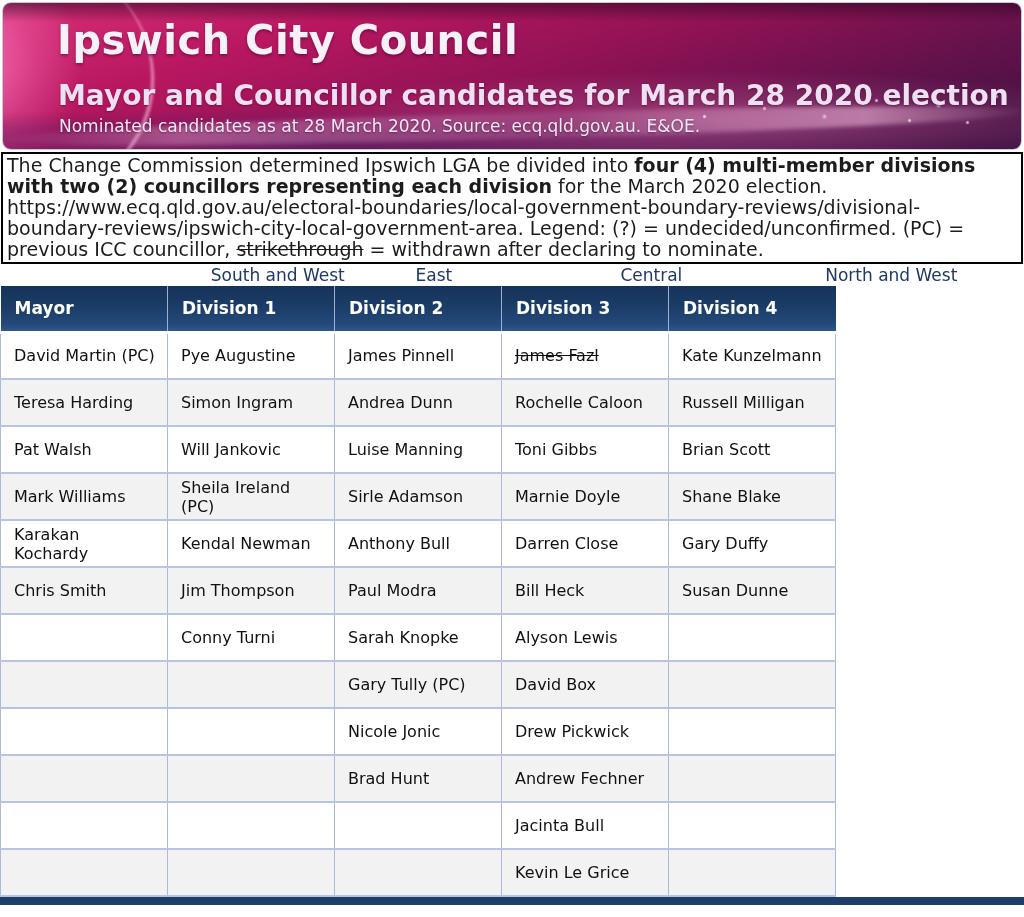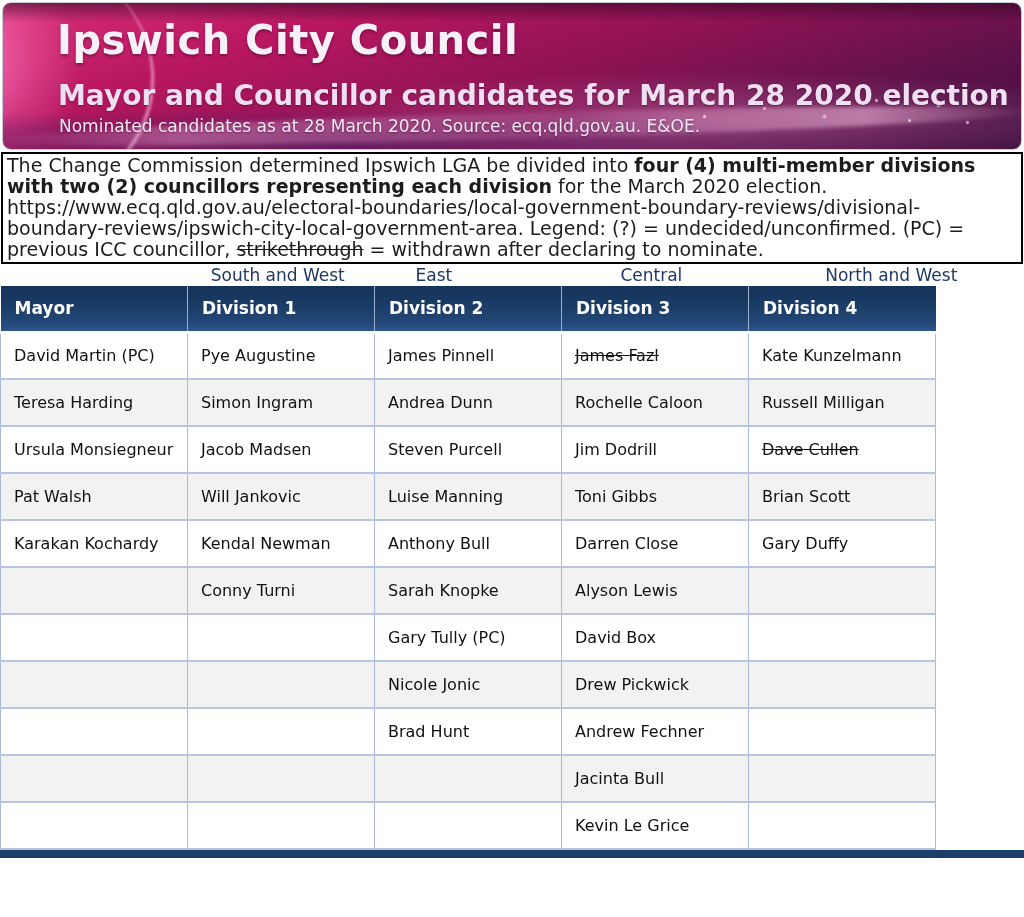--- a/index.html
+++ b/index.html
@@ -43,21 +43,21 @@
     padding:1px 4px 2px 4px; font-size:19px; line-height:21px; color:#1c1c1c; }
   .notice b { font-weight:bold; }
   .notice .strike { text-decoration:line-through; }
 
   
   .region-row { display:grid; grid-template-columns:repeat(5,1fr); height:22px;
     align-items:center; }
   .region-label { padding-left:6px; font-size:17px; color:#1f3864; white-space:nowrap; }
 
   
-  table { width:936px; border-collapse:collapse; table-layout:fixed; }
+  table { width:836px; border-collapse:collapse; table-layout:fixed; }
   thead th { height:46px; text-align:left; vertical-align:middle; padding-left:14px;
     font-size:17px; font-weight:bold; color:#ffffff;
     background:linear-gradient(180deg, #16335a 0%, #1a3c66 45%, #24497a 85%, #2d578c 100%);
     border-right:1px solid #9db0d0; border-bottom:3px solid #ffffff; }
   thead th:last-child { border-right:none; }
   tbody td { height:47px; vertical-align:middle; padding:3px 10px 3px 13px;
     font-size:16px; color:#111;
     border-left:1px solid #aab9dc; border-right:1px solid #aab9dc;
     border-bottom:2px solid #b7c4e2; line-height:19px; }
   tbody tr:first-child td { border-top:2px solid #b7c4e2; }
@@ -113,39 +113,46 @@
           <td><span>Kate Kunzelmann</span></td>
         </tr>
         <tr>
           <td><span>Teresa Harding</span></td>
           <td><span>Simon Ingram</span></td>
           <td><span>Andrea Dunn</span></td>
           <td><span>Rochelle Caloon</span></td>
           <td><span>Russell Milligan</span></td>
         </tr>
         <tr>
-          <td><span>Ursula Monsiegneur</span></td>
-          <td><span>Jacob Madsen</span></td>
-          <td><span>Steven Purcell</span></td>
-          <td><span>Jim Dodrill</span></td>
-          <td><span class="strike">Dave Cullen</span></td>
-        </tr>
-        <tr>
           <td><span>Pat Walsh</span></td>
           <td><span>Will Jankovic</span></td>
           <td><span>Luise Manning</span></td>
           <td><span>Toni Gibbs</span></td>
           <td><span>Brian Scott</span></td>
         </tr>
         <tr>
+          <td><span>Mark Williams</span></td>
+          <td><span>Sheila Ireland (PC)</span></td>
+          <td><span>Sirle Adamson</span></td>
+          <td><span>Marnie Doyle</span></td>
+          <td><span>Shane Blake</span></td>
+        </tr>
+        <tr>
           <td><span>Karakan Kochardy</span></td>
           <td><span>Kendal Newman</span></td>
           <td><span>Anthony Bull</span></td>
           <td><span>Darren Close</span></td>
           <td><span>Gary Duffy</span></td>
+        </tr>
+        <tr>
+          <td><span>Chris Smith</span></td>
+          <td><span>Jim Thompson</span></td>
+          <td><span>Paul Modra</span></td>
+          <td><span>Bill Heck</span></td>
+          <td><span>Susan Dunne</span></td>
         </tr>
         <tr>
           <td><span></span></td>
           <td><span>Conny Turni</span></td>
           <td><span>Sarah Knopke</span></td>
           <td><span>Alyson Lewis</span></td>
           <td><span></span></td>
         </tr>
         <tr>
           <td><span></span></td>

